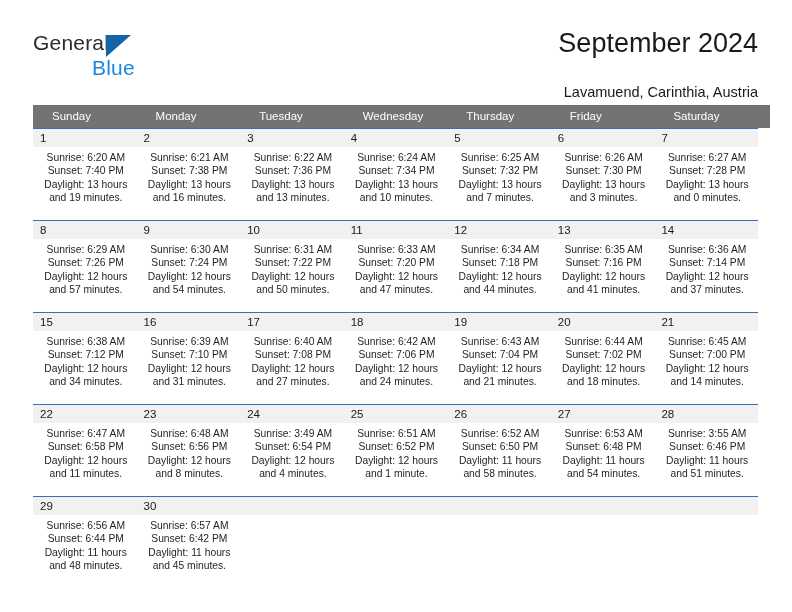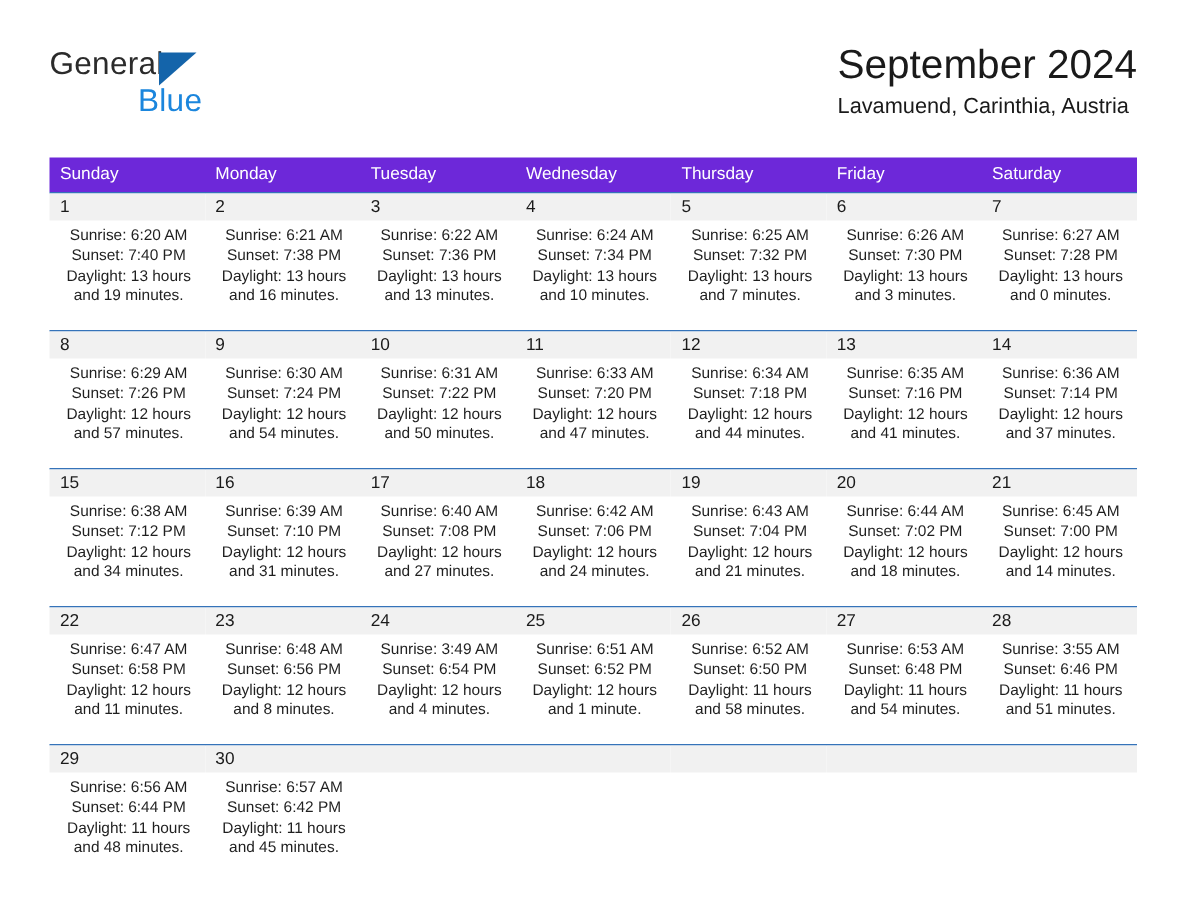--- a/index.html
+++ b/index.html
@@ -60,49 +60,50 @@
     font-size: 21px;
     color: #1b86dd;
     letter-spacing: 0.2px;
     font-family: "Liberation Sans", sans-serif;
   }
 
   .title-block {
     position: absolute;
     right: 34px;
     top: 27px;
-    text-align: left;
+    text-align: right;
   }
   .cal-title {
     font-size: 27px;
     color: #1a1a1a;
     font-weight: 400;
     line-height: 33px;
     white-space: nowrap;
   }
   .cal-subtitle {
-    margin-top: 2px;
+    margin-top: 23px;
     font-size: 14.5px;
     color: #1a1a1a;
     font-weight: 400;
     line-height: 18px;
     white-space: nowrap;
   }
 
   
   .calendar {
     position: absolute;
     left: 33px;
     top: 105px;
     width: 725px;
   }
   .dow-row {
     display: flex;
     width: 725px;
-    background: #6d28d9;
+    background: #737373;
+    padding-left: 12px;
   }
   .dow-cell {
     width: 103.571px;
     box-sizing: border-box;
     padding: 4px 0 5px 7px;
     color: #ffffff;
     font-size: 11.5px;
     line-height: 14px;
     white-space: nowrap;
   }

